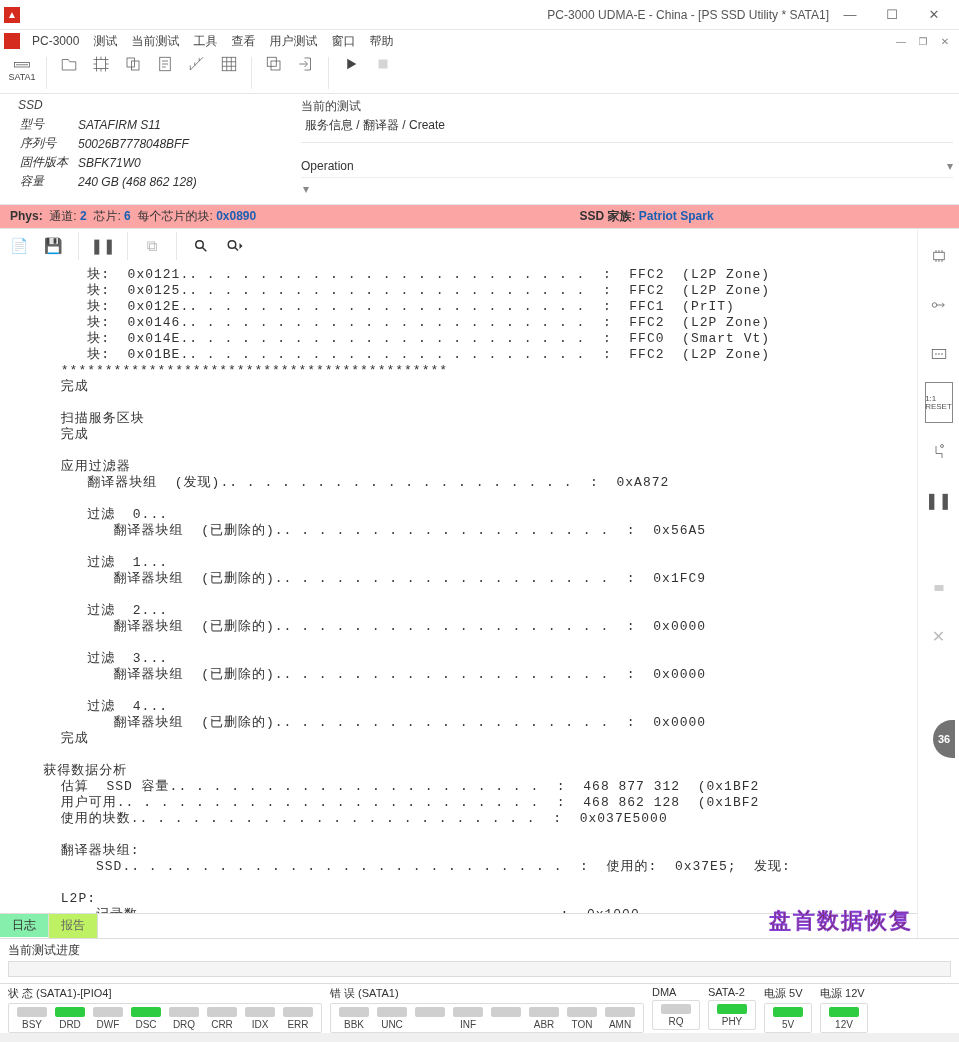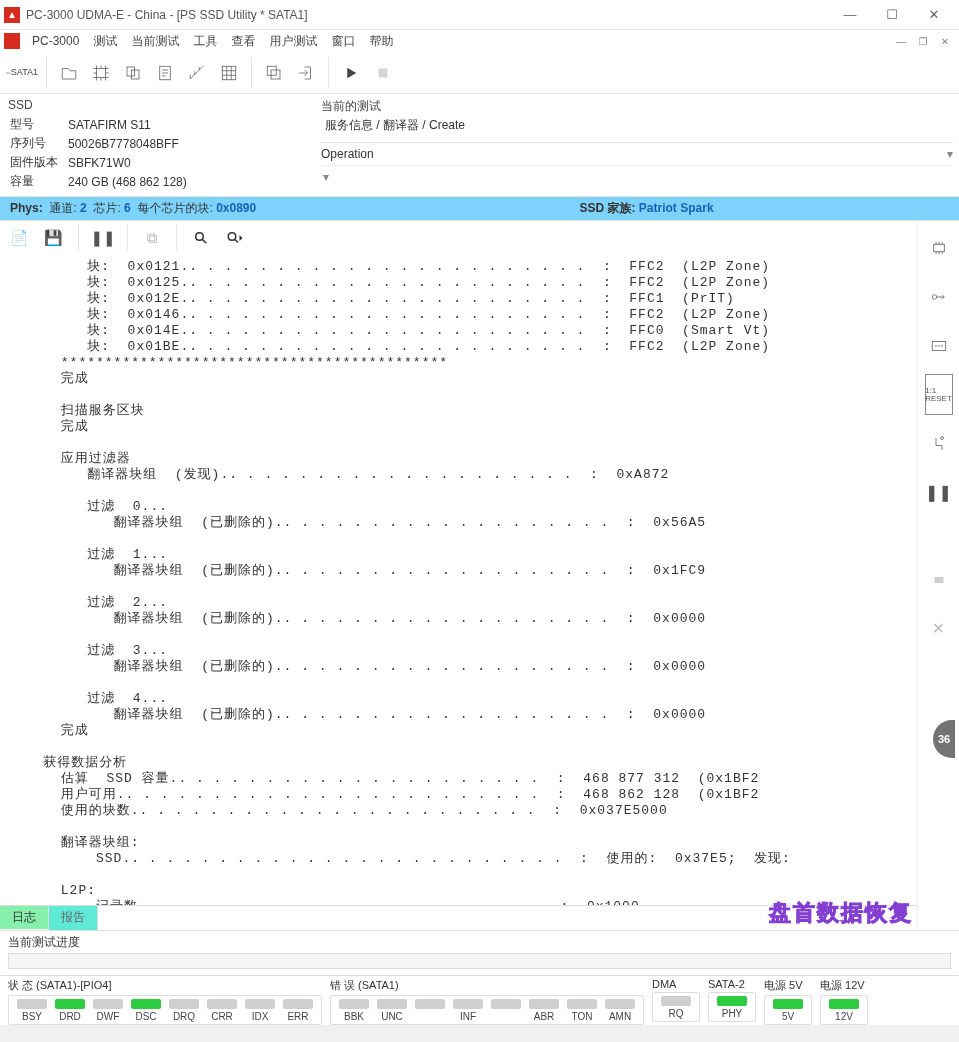--- a/index.html
+++ b/index.html
@@ -1,81 +1,81 @@
 <!DOCTYPE html>
 <html><head>
 <meta charset="utf-8">
 <style>
 * { box-sizing: border-box; margin: 0; padding: 0; font-family: "Microsoft YaHei", Arial, sans-serif; }
 body { width: 959px; height: 1042px; overflow: hidden; background: #f0f0f0; font-size: 12px; color: #333; }
 
 .titlebar { height: 30px; background: #fff; display: flex; align-items: center; padding: 0 4px; border-bottom: 1px solid #e6e6e6; }
 .titlebar .icon { width: 16px; height: 16px; background: #d52b1e; margin-right: 6px; display:flex;align-items:center;justify-content:center;color:#fff;font-size:10px;}
-.titlebar .title { color: #555; font-size: 12px; flex:1; }
+.titlebar .title { color: #555; font-size: 12px; flex:1;text-align:right; }
 .titlebar .winbtn { width: 42px; height: 30px; display:flex; align-items:center; justify-content:center; color:#666; font-size:13px;}
 
 .menubar { height: 22px; background:#fff; display:flex; align-items:center; padding: 0 4px; font-size:12px; gap:2px;}
 .menubar .micon { width:16px; height:16px; background:#d52b1e; margin-right:4px;}
 .menubar .mitem { padding: 0 6px; color:#444; }
 .menubar .spacer { flex:1; }
 .menubar .mdibtn { width:16px;height:16px;display:flex;align-items:center;justify-content:center;color:#888;font-size:10px;margin:0 2px;}
 
 .toolbar { height: 42px; background:#fff; border-bottom:1px solid #e6e6e6; display:flex; align-items:center; padding:0 6px; gap:4px;}
 .sep { width:1px; height:32px; background:#e6e6e6; margin:0 4px;}
-.tbtn { width:32px; height:36px; display:flex; flex-direction:row; align-items:center; justify-content:center; color:#555; font-size:18px;}
+.tbtn { width:32px; height:36px; display:flex; flex-direction:column; align-items:center; justify-content:flex-start; color:#555; font-size:18px;}
 .tbtn.small { width:28px;}
 .sata-lbl { font-size:9px; color:#444; text-align:center; line-height:1; }
 
 .midrow { display:flex; background:#fff; border-bottom:1px solid #e6e6e6;}
-.ssdbox { width: 295px; padding:4px 8px;}
+.ssdbox { width: 295px; padding:4px 18px;font-style:italic;}
 .ssdbox .hdr { font-size:12px; color:#444;}
 .ssdbox table { font-size:12px; margin-top:2px;}
 .ssdbox td:first-child { text-align:left; padding-right:8px;}
-.cur-op { flex:1; padding:4px 6px;margin-left:20px;}
+.cur-op { flex:1; padding:4px 6px;}
 .cur-op .lbl { font-size:12px; color:#444;}
 .cur-op .path { padding:2px 4px; font-size:12px;}
-.op-select { margin-top:6px; border-top:1px solid #e6e6e6; padding-top:4px;}
+.op-select { margin-top:6px; border-top:1px solid #e6e6e6; padding-top:16px;}
 .op-select .row { display:flex; align-items:center; gap:6px;}
 .op-select .row .arrow { color:#888;}
 
-.physbar { background:#7dd3fc; border-bottom:1px solid #e6e6e6; display:flex; padding:3px 10px; font-size:12px;}
+.physbar { background:#fca5a5; border-bottom:1px solid #e6e6e6; display:flex; padding:3px 10px; font-size:12px;}
 .physbar b { font-weight:bold;}
 .blue { color:#1a5fb4; font-weight:bold;}
 
 .main-row { display:flex; background:#fff;}
 .toolbar2 { height:34px; display:flex; align-items:center; padding:0 6px; gap:6px;}
 .toolbar2 .sep2 { width:1px; height:28px; background:#e6e6e6; margin:0 4px;}
 .tbtn2 { width:28px; height:28px; display:flex;align-items:center;justify-content:center;color:#555;font-size:15px;}
 
 .log-area { flex:1; position:relative;}
 .log-pre { font-family:"Courier New", monospace; font-size:13px; white-space:pre; padding:4px 8px; height:650px; overflow:hidden; line-height:16px; letter-spacing:1px;}
 .log-tabs { display:flex; border-top:1px solid #ddd;}
 .log-tabs .tab { padding:3px 12px; font-size:12px; border-right:1px solid #ddd;}
 .log-tabs .tab.active { background:#86efac; border-bottom:1px solid #fff; font-weight:normal;}
-.log-tabs .tab.inactive { background:#5eead4; color:#666;}
+.log-tabs .tab.inactive { background:#bef264; color:#666;}
 
 .sidebar { width:42px; background:#fff; border-left:1px solid #eee; display:flex; flex-direction:column; align-items:center; gap:8px; padding-top:6px;}
 .sbtn { width:28px; height:41px; display:flex;align-items:center;justify-content:center; font-size:16px; color:#555;}
 
 .progress-section { background:#fff; border-top:1px solid #ddd; padding:3px 8px 6px 8px;}
 .progress-section .plabel { font-size:12px;}
 .progress-section .pbar { height:16px; background:#f5f5f5; border:1px solid #ddd; margin-top:2px;}
 
 .status-row { background:#fff; border-top:1px solid #ddd; padding:2px 8px 0 8px; display:flex; font-size:11px; gap:8px;}
 .status-group { }
 .status-group .title { }
 .leds { border:1px solid #ddd;border-radius:2px;display:flex; gap:4px; padding:3px 6px 2px 6px; margin-top:2px;}
 .led { width:34px; display:flex; flex-direction:column; align-items:center; gap:2px;}
 .led-box { width:30px; height:10px; border-radius:2px;}
 .led-on-green { background:#2ecc40;}
 .led-off { background:#cfcfcf;}
 .led-lbl { font-size:10px; color:#444;}
 
 .watermark { position:absolute; right:4px; bottom:2px; text-align:right; font-family:sans-serif; }
-.watermark .t1 { color:#14532d; -webkit-text-stroke:1px #843ed4; font-size:22px; font-weight:bold; letter-spacing:2px;}
+.watermark .t1 { color:#7f1d1d; -webkit-text-stroke:1px #843ed4; font-size:22px; font-weight:normal; letter-spacing:2px;}
 .watermark .t2 { color:#ff66aa; -webkit-text-stroke:1px #e0258a; font-size:22px; font-weight:bold; letter-spacing:2px;}
 
 .green-badge { position:absolute; right:4px; top:720px; width:22px; height:38px; background:#737373; border-radius:19px 0 0 19px; display:flex;align-items:center;justify-content:center;color:#fff;font-size:11px;font-weight:bold;}
 
 svg { width:18px; height:18px;}
 </style>
 </head>
 <body>
 
 <div class="titlebar">

